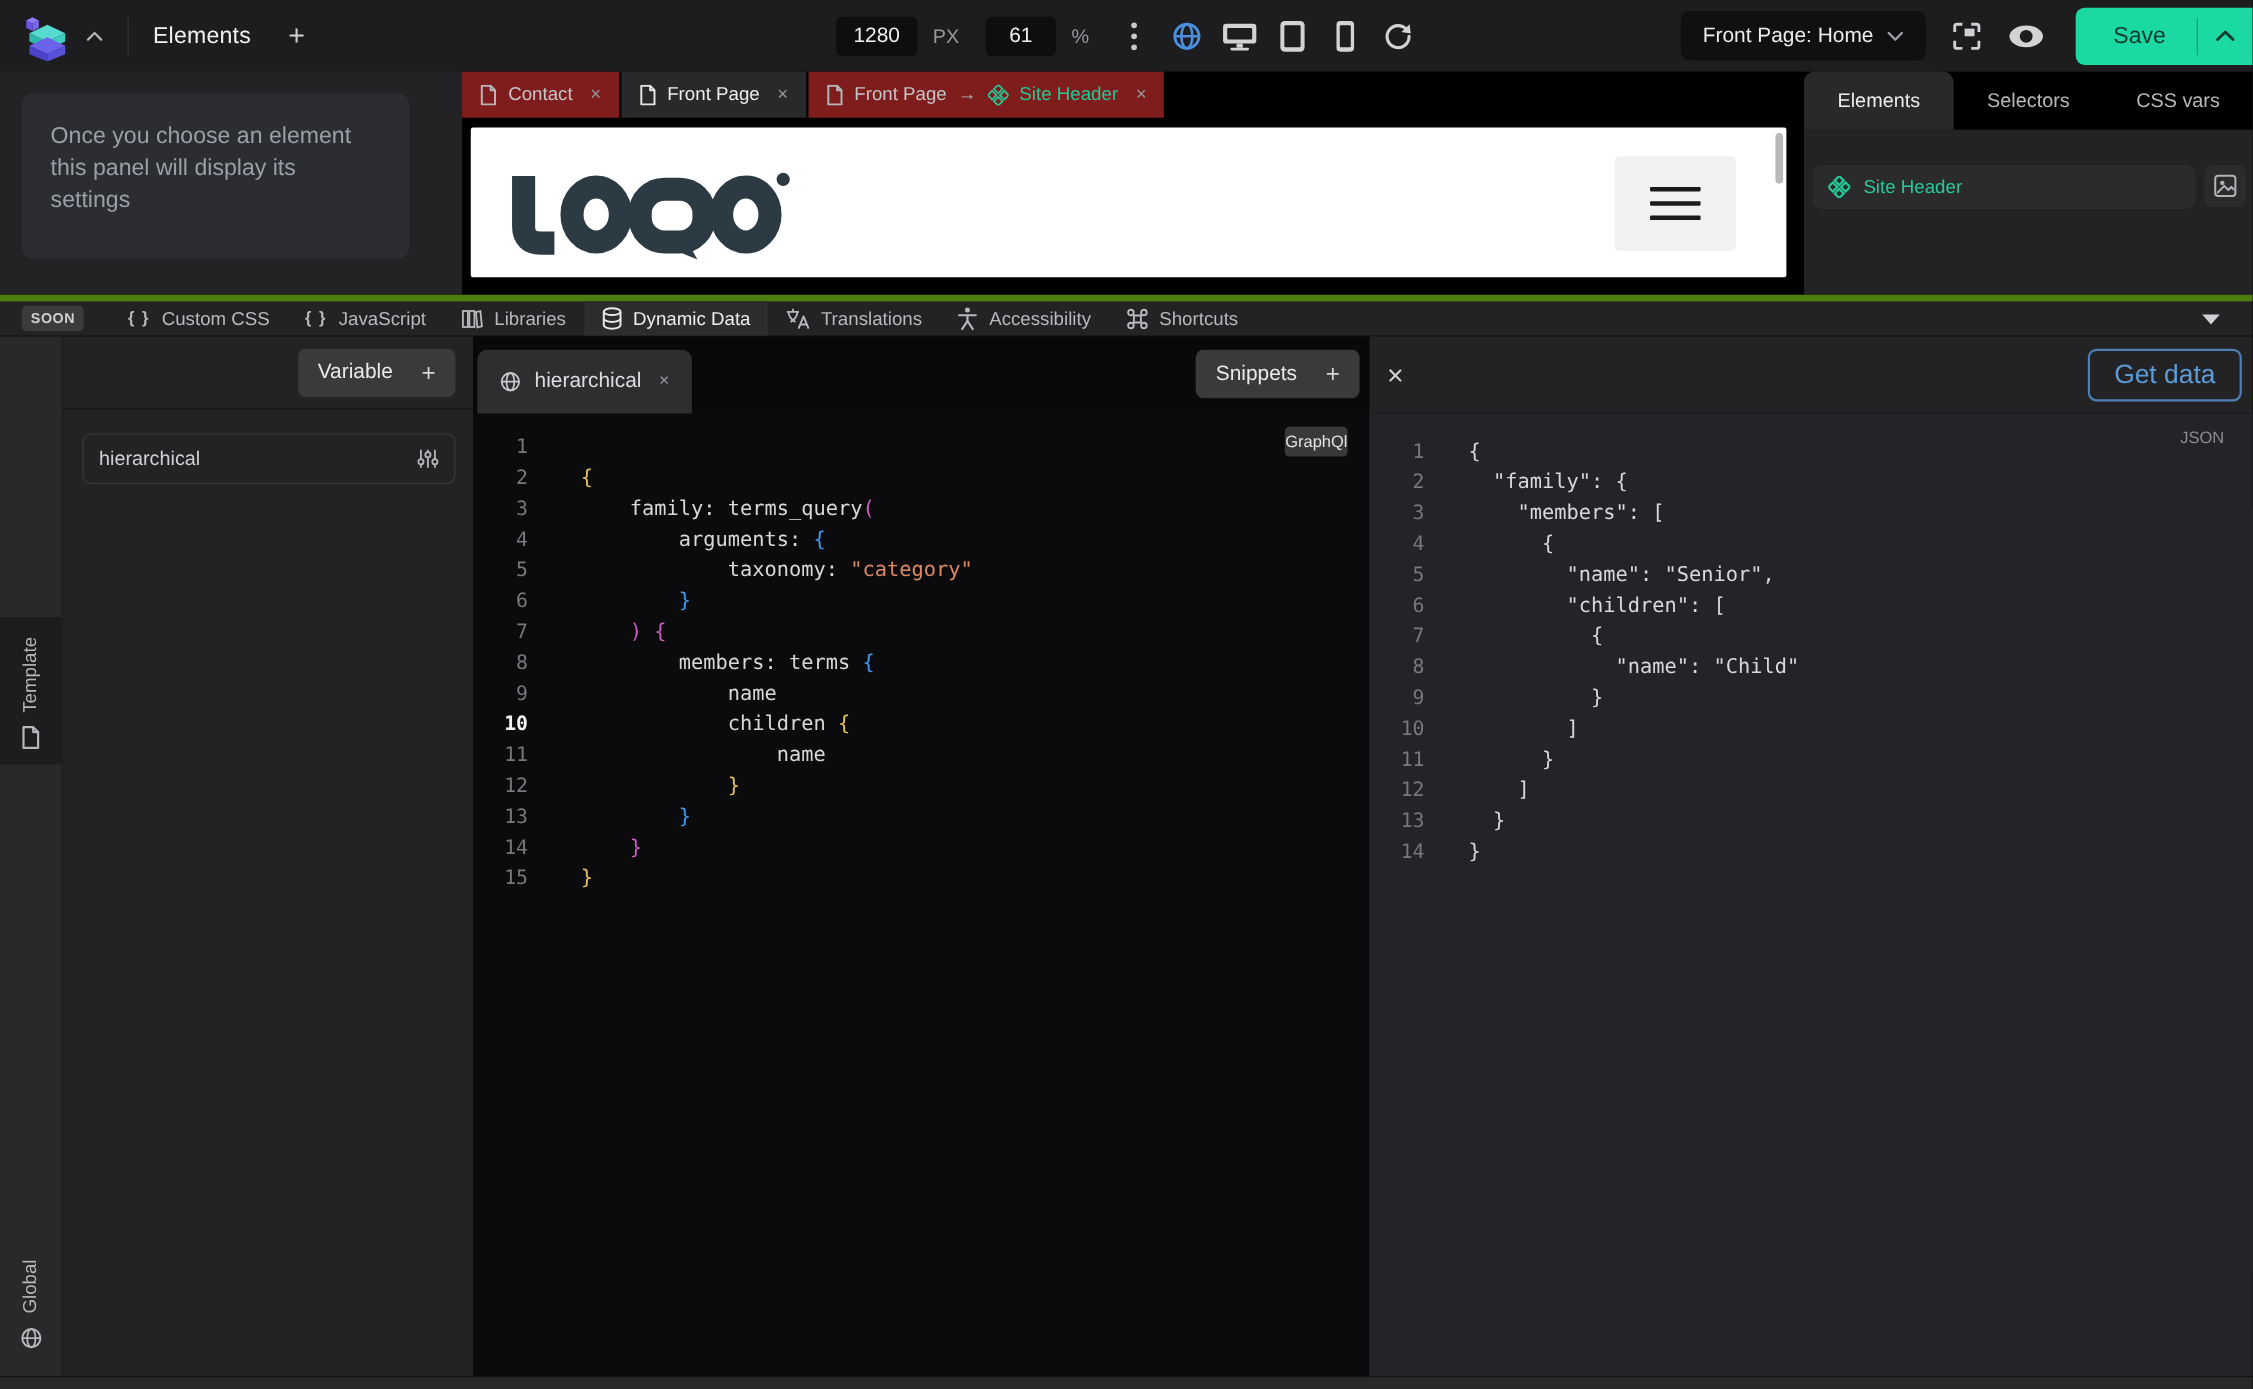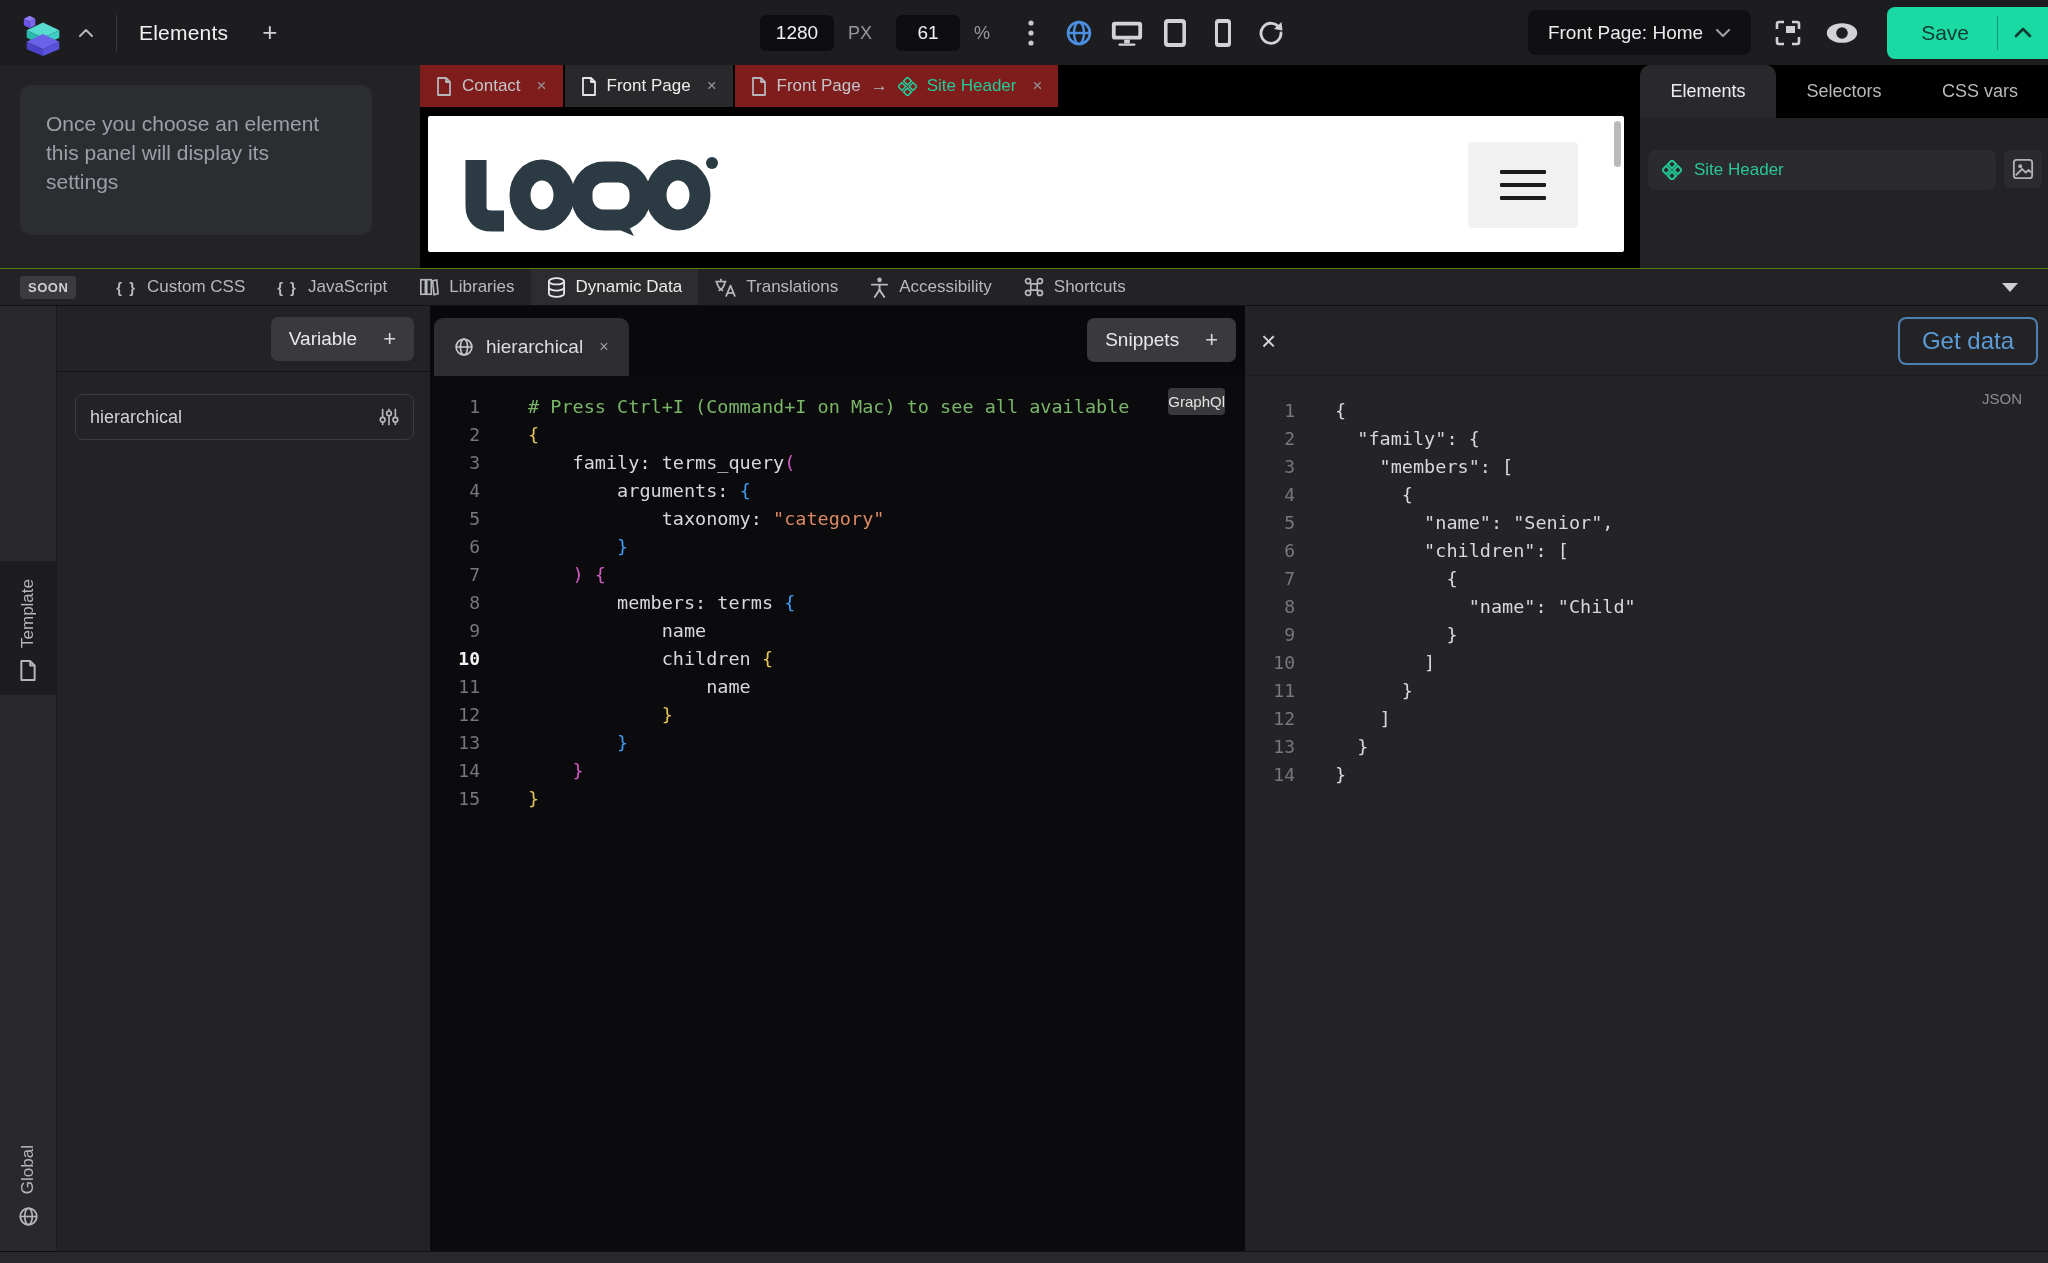--- a/index.html
+++ b/index.html
@@ -55,21 +55,21 @@
   .nav-title { color:#f0f0f2; font-size:21px; font-weight:600; }
   .nav-tabs { height:53px; background:#000; display:flex; flex:0 0 auto; }
   .nav-tab { flex:1; display:flex; align-items:center; justify-content:center; font-size:18px; color:#b7b9bc; cursor:pointer; }
   .nav-tab.active { background:#29292c; border-radius:10px 10px 0 0; color:#ededef; }
   .nav-body { flex:1; background:#232326; padding:32px 6px 0 8px; display:flex; gap:8px; align-items:flex-start; }
   .nav-node { flex:1; height:40px; background:#2b2b2e; border-radius:8px; display:flex; align-items:center; gap:12px; padding:0 14px; cursor:pointer; }
   .nav-node span { color:#29c795; font-size:17px; }
   .nav-imgbtn { width:38px; height:38px; background:#2b2b2e; border-radius:6px; display:flex; align-items:center; justify-content:center; cursor:pointer; }
 
   
-  .toolbar { height:38px; background:#232326; border-top:1px solid #4d7c0f; border-bottom:1px solid #111113; display:flex; align-items:center; padding-left:20px; flex:0 0 auto; }
+  .toolbar { height:38px; background:#232326; border-top:6px solid #4d7c0f; border-bottom:1px solid #111113; display:flex; align-items:center; padding-left:20px; flex:0 0 auto; }
   .soon-badge { background:#3b3b3e; color:#cfcfd2; font-size:13px; font-weight:700; letter-spacing:.5px; border-radius:4px; padding:4px 8px; margin-right:24px; }
   .tool-item { display:flex; align-items:center; gap:10px; padding:0 16px; height:100%; color:#b7b9bc; font-size:17px; cursor:pointer; white-space:nowrap; }
   .tool-item.active { background:#2d2d30; color:#eceded; }
   .brace-glyph { font-size:15px; color:#b7b9bc; letter-spacing:2px; font-weight:600; }
   .toolbar-caret { margin-left:auto; margin-right:28px; cursor:pointer; display:flex; }
 
   
   .workspace { flex:1 1 auto; display:flex; min-height:0; }
   .side-strip { width:57px; background:#29292c; border-right:1px solid #1a1a1c; display:flex; flex-direction:column; align-items:center; flex:0 0 auto; }
   .strip-tab { width:100%; display:flex; flex-direction:column; align-items:center; gap:12px; padding:18px 0 14px 0; cursor:pointer; }
@@ -443,21 +443,20 @@
             <span>Snippets</span>
             <span class="plus">+</span>
           </div>
         </div>
       </div>
       <div class="editor-pane">
         <div class="lang-badge">GraphQl</div>
         <div id="query-code">
             <div class="code-line">
               <span class="ln">1</span>
-              <span class="code-text"><span class="tok-cm"># Press Ctrl+I (Command+I on Mac) to see all available </span></span>
             </div>
             <div class="code-line">
               <span class="ln">2</span>
               <span class="code-text"><span class="tok-y">{</span></span>
             </div>
             <div class="code-line">
               <span class="ln">3</span>
               <span class="code-text"><span class="tok-w">    family: terms_query</span><span class="tok-p">(</span></span>
             </div>
             <div class="code-line">

